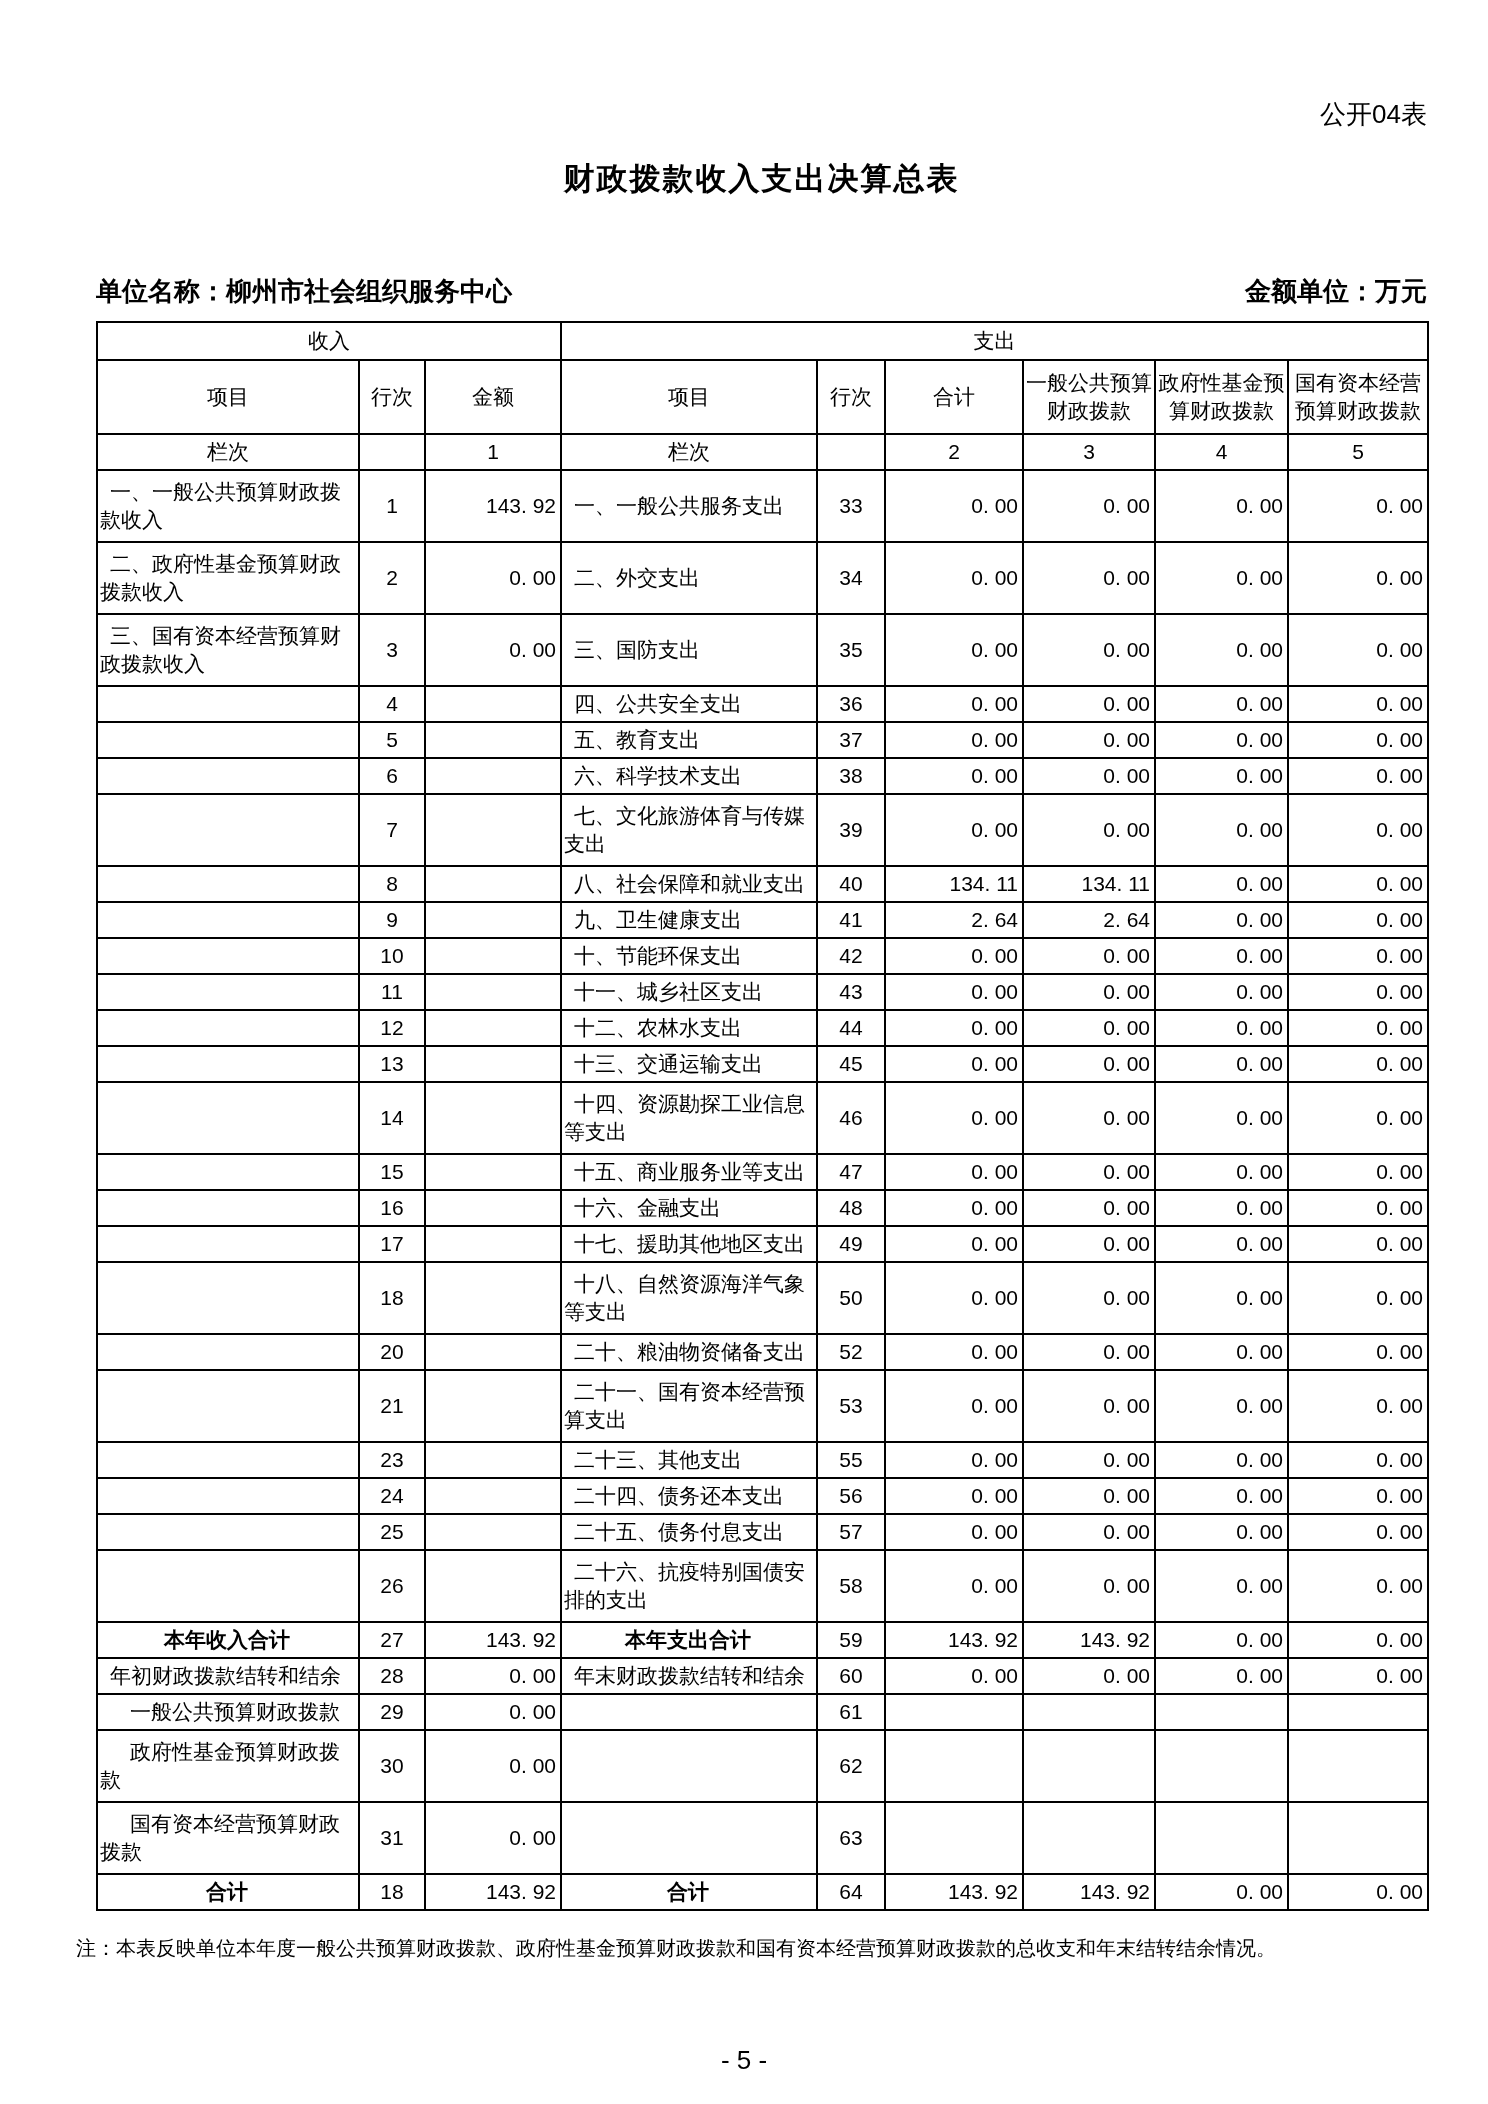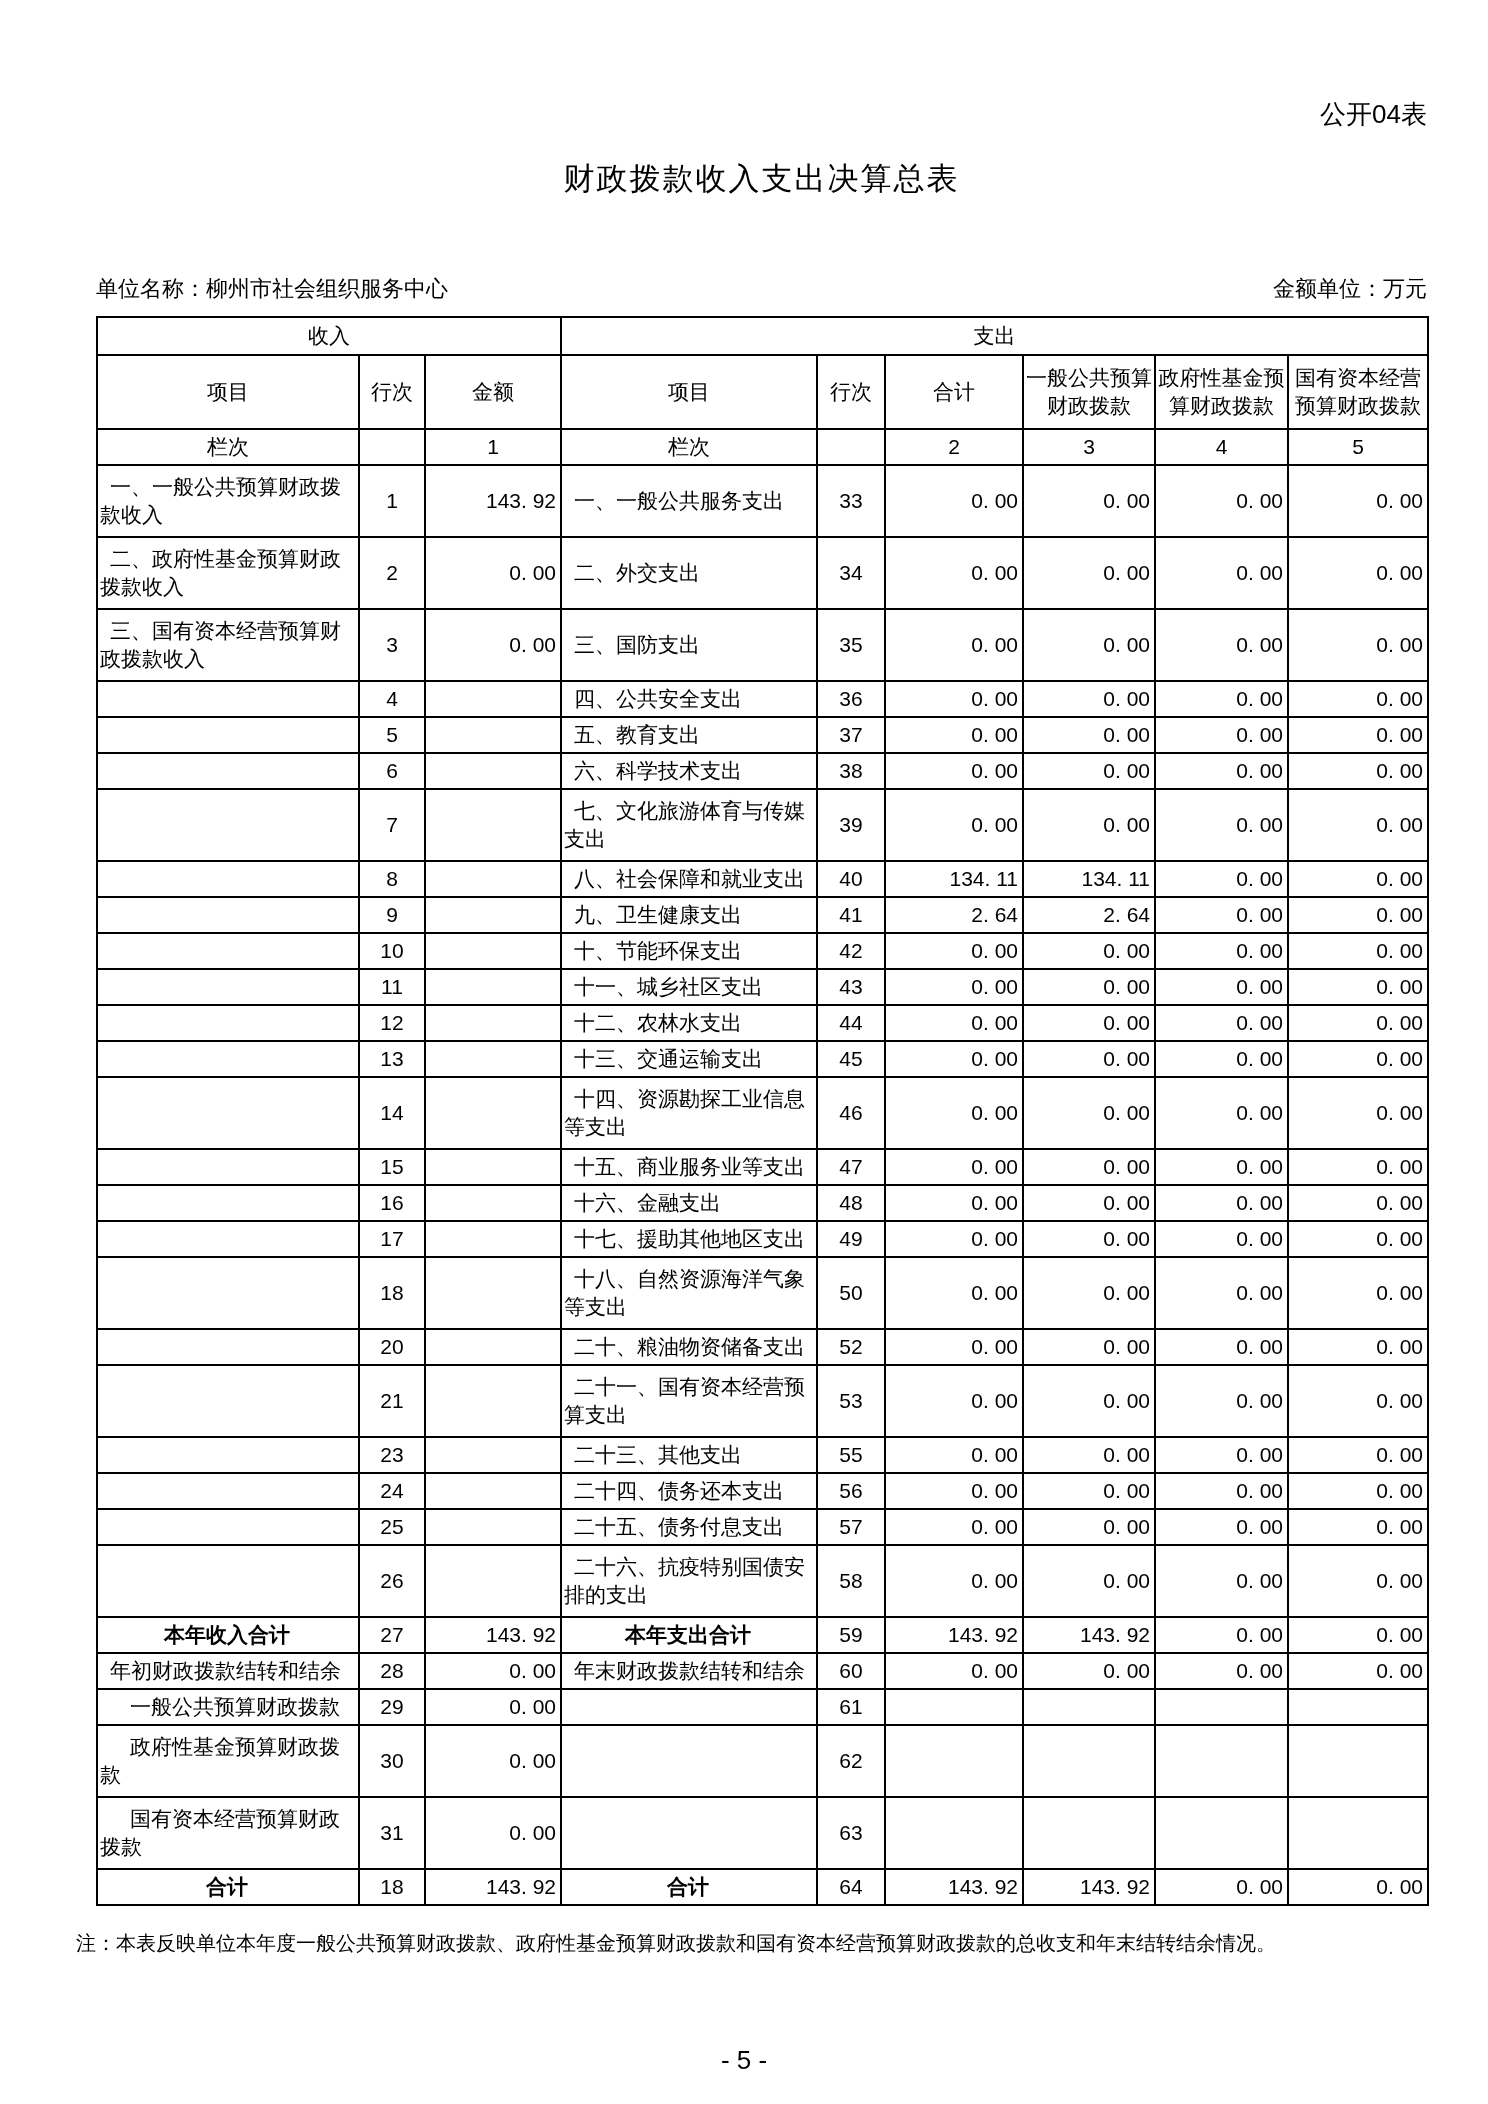--- a/index.html
+++ b/index.html
@@ -7,22 +7,22 @@
   body {
     width:1488px; height:2104px;
     font-family:"Liberation Sans", sans-serif;
     color:#000;
     position:relative;
     overflow:hidden;
   }
   .page { padding:100px 61px 0 96px; }
 
   .form-label { text-align:right; font-size:26px; line-height:28px; }
-  .title { text-align:center; font-size:31px; font-weight:normal; letter-spacing:2px; margin-top:30px; }
-  .meta-row { display:flex; justify-content:space-between; align-items:flex-end; font-size:22px; margin-top:74px; }
+  .title { text-align:center; font-size:31px; font-weight:bold; letter-spacing:2px; margin-top:30px; }
+  .meta-row { display:flex; justify-content:space-between; align-items:flex-end; font-size:26px; margin-top:74px;font-weight:bold; }
 
   table.fin {
     margin-top:12px;
     width:1331px;
     border-collapse:collapse;
     table-layout:fixed;
   }
   table.fin th, table.fin td {
     border:2px solid #000;
     font-size:21px;

